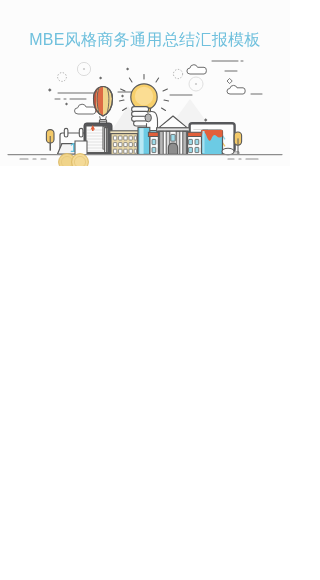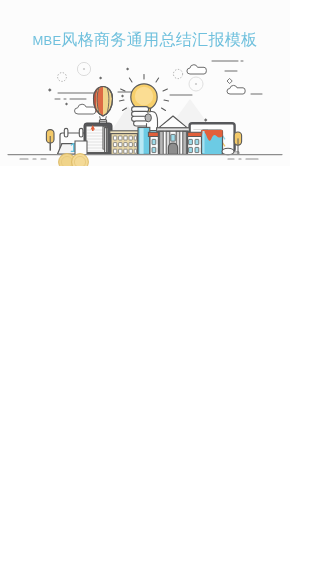--- a/index.html
+++ b/index.html
@@ -6,21 +6,21 @@
   body{width:290px;height:580px;overflow:hidden;
        font-family:"Liberation Sans",sans-serif;-webkit-font-smoothing:antialiased;}
   .page{position:relative;width:290px;height:580px;background:#ffffff;}
   .slide{position:absolute;background:#fbfbfb;overflow:hidden;box-sizing:border-box;}
   .slide svg{position:absolute;left:0;top:0;display:block;}
   
   #cover{background:#fcfcfc;}
   .cover-title{position:absolute;left:0;top:30.5px;width:290px;text-align:center;
      font-size:16.1px;color:#6fc0dd;letter-spacing:.25px;line-height:1;
      font-family:"Liberation Sans",sans-serif;white-space:nowrap;}
-  .cover-title .lat{font-size:13px;letter-spacing:.2px;}
+  .cover-title .lat{font-size:16px;letter-spacing:.2px;}
 </style>
 </head>
 <body>
 
 <div class="page">
 
   <div class="slide" id="cover" style="left:0;top:0;width:290px;height:166px">
     <div class="cover-title"><span class="lat">MBE</span><span>风格商务通用总结汇报模板</span></div>
     <svg width="290" height="166" viewBox="0 0 290 166">
       <defs>

